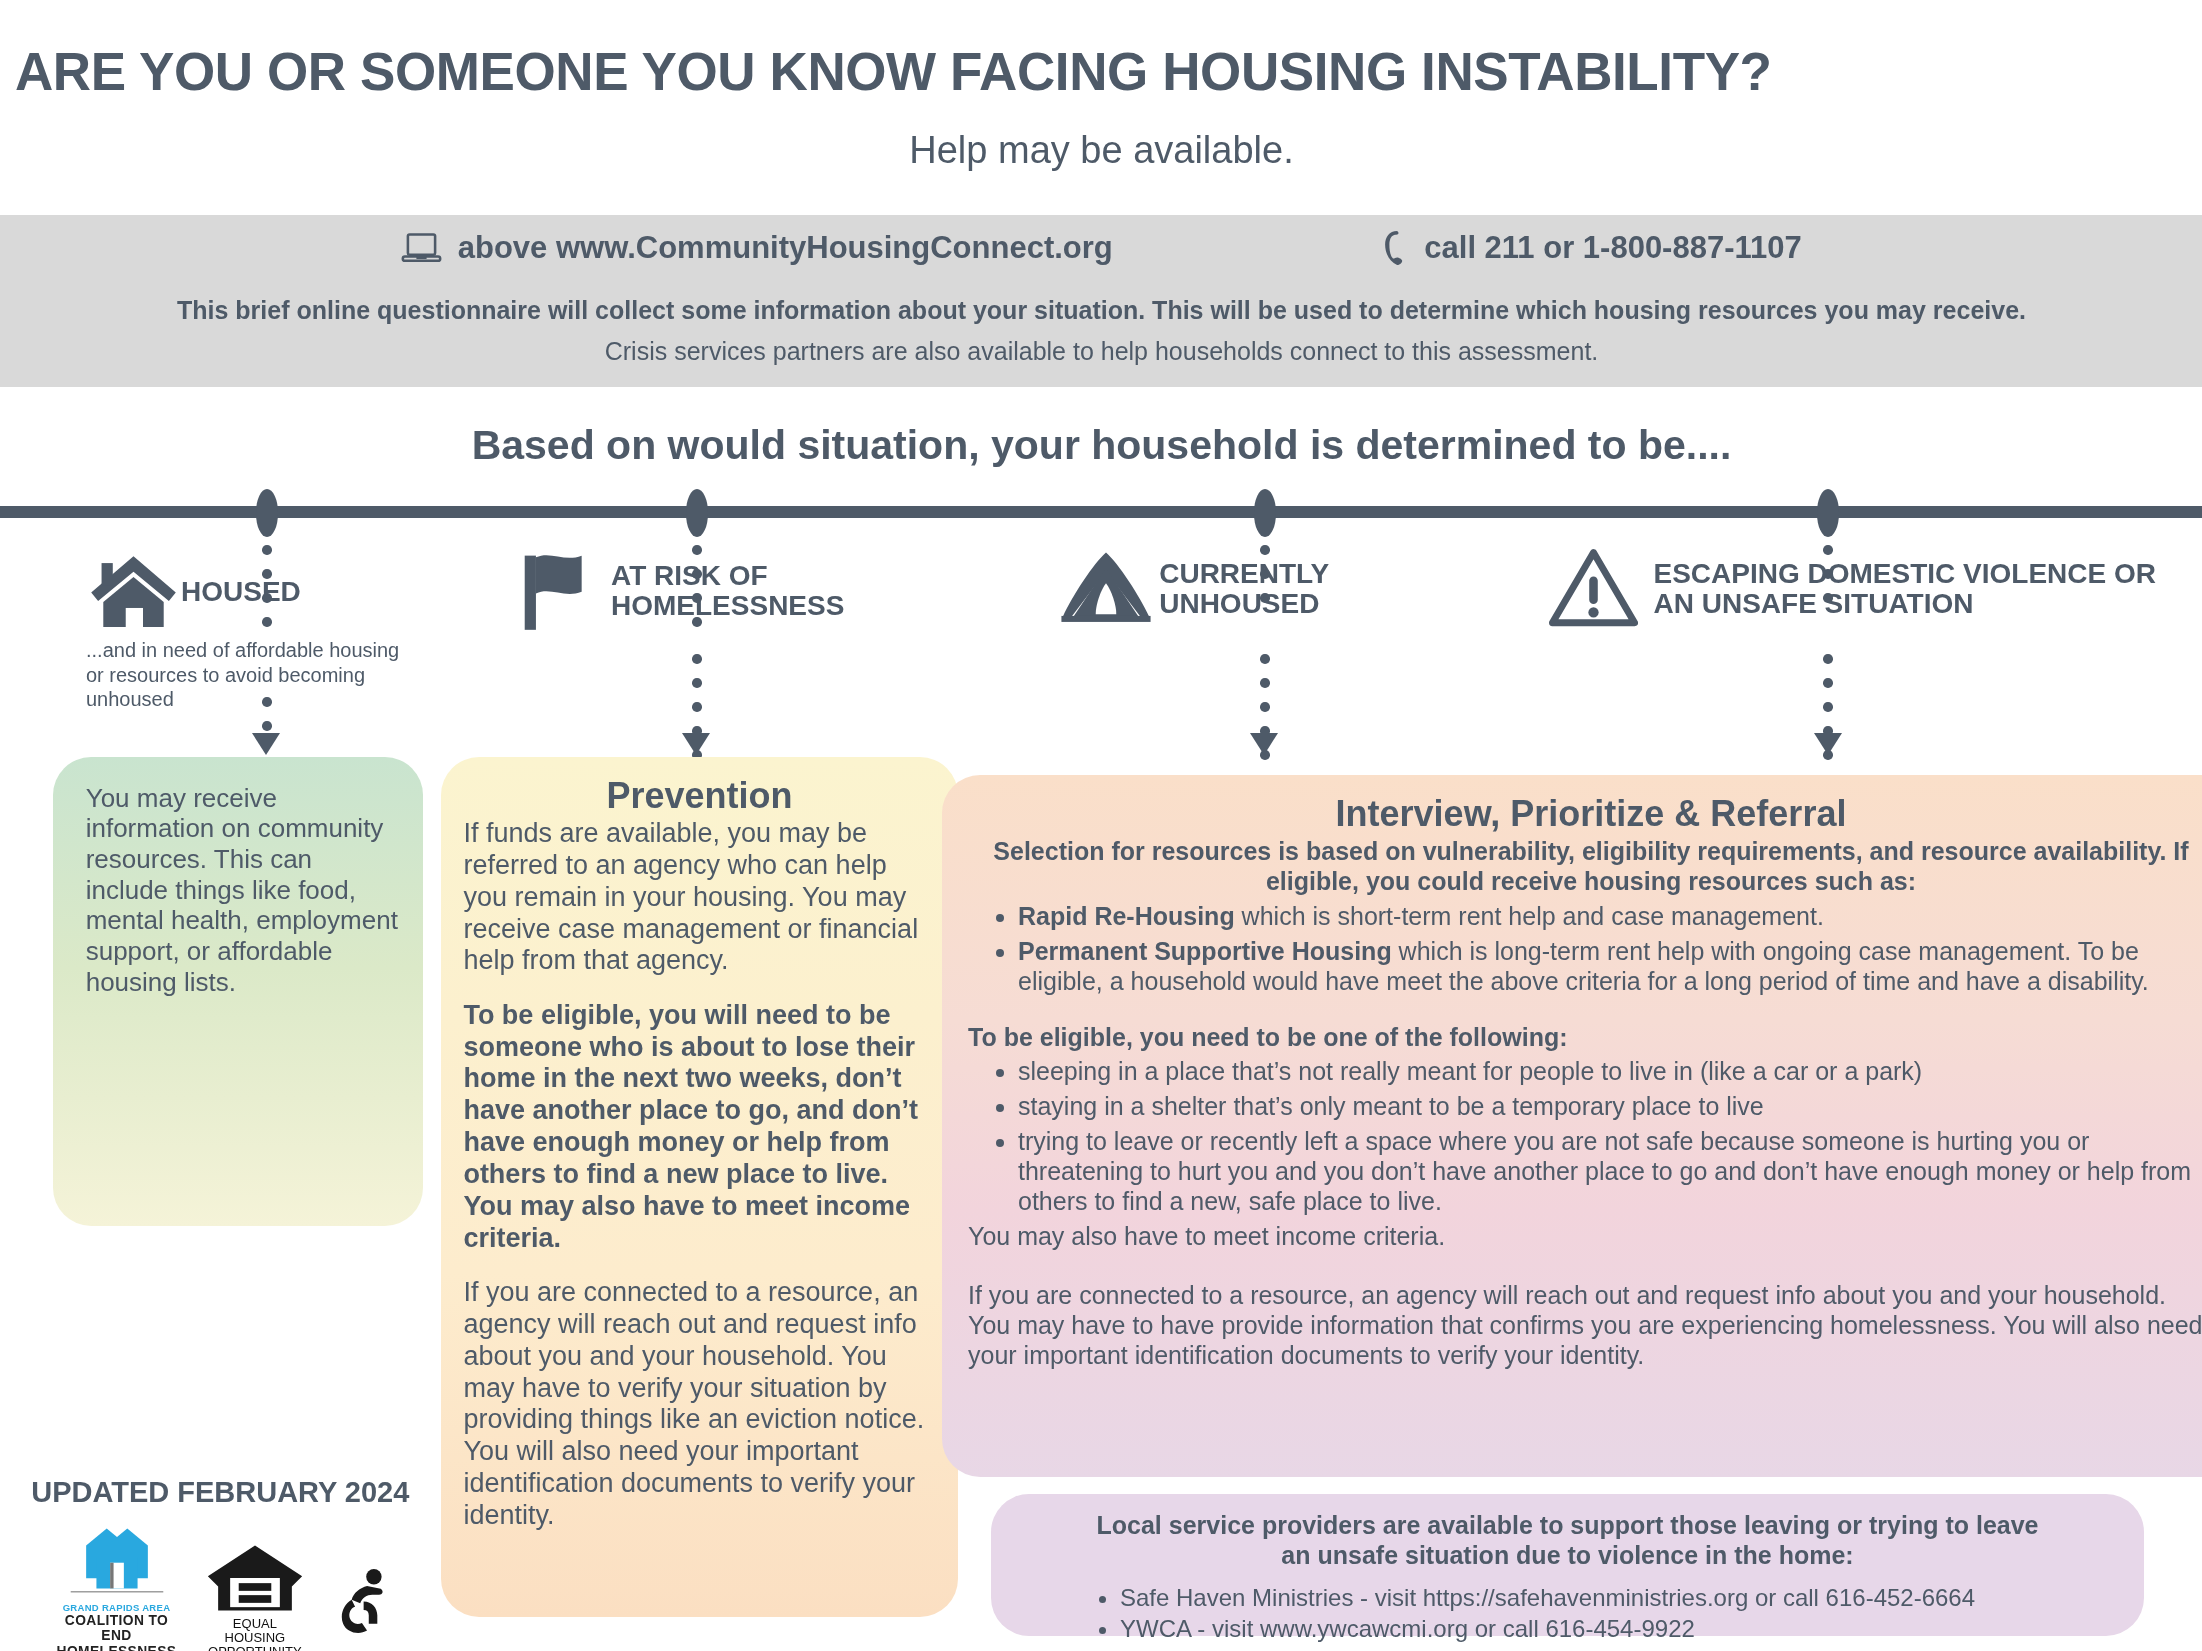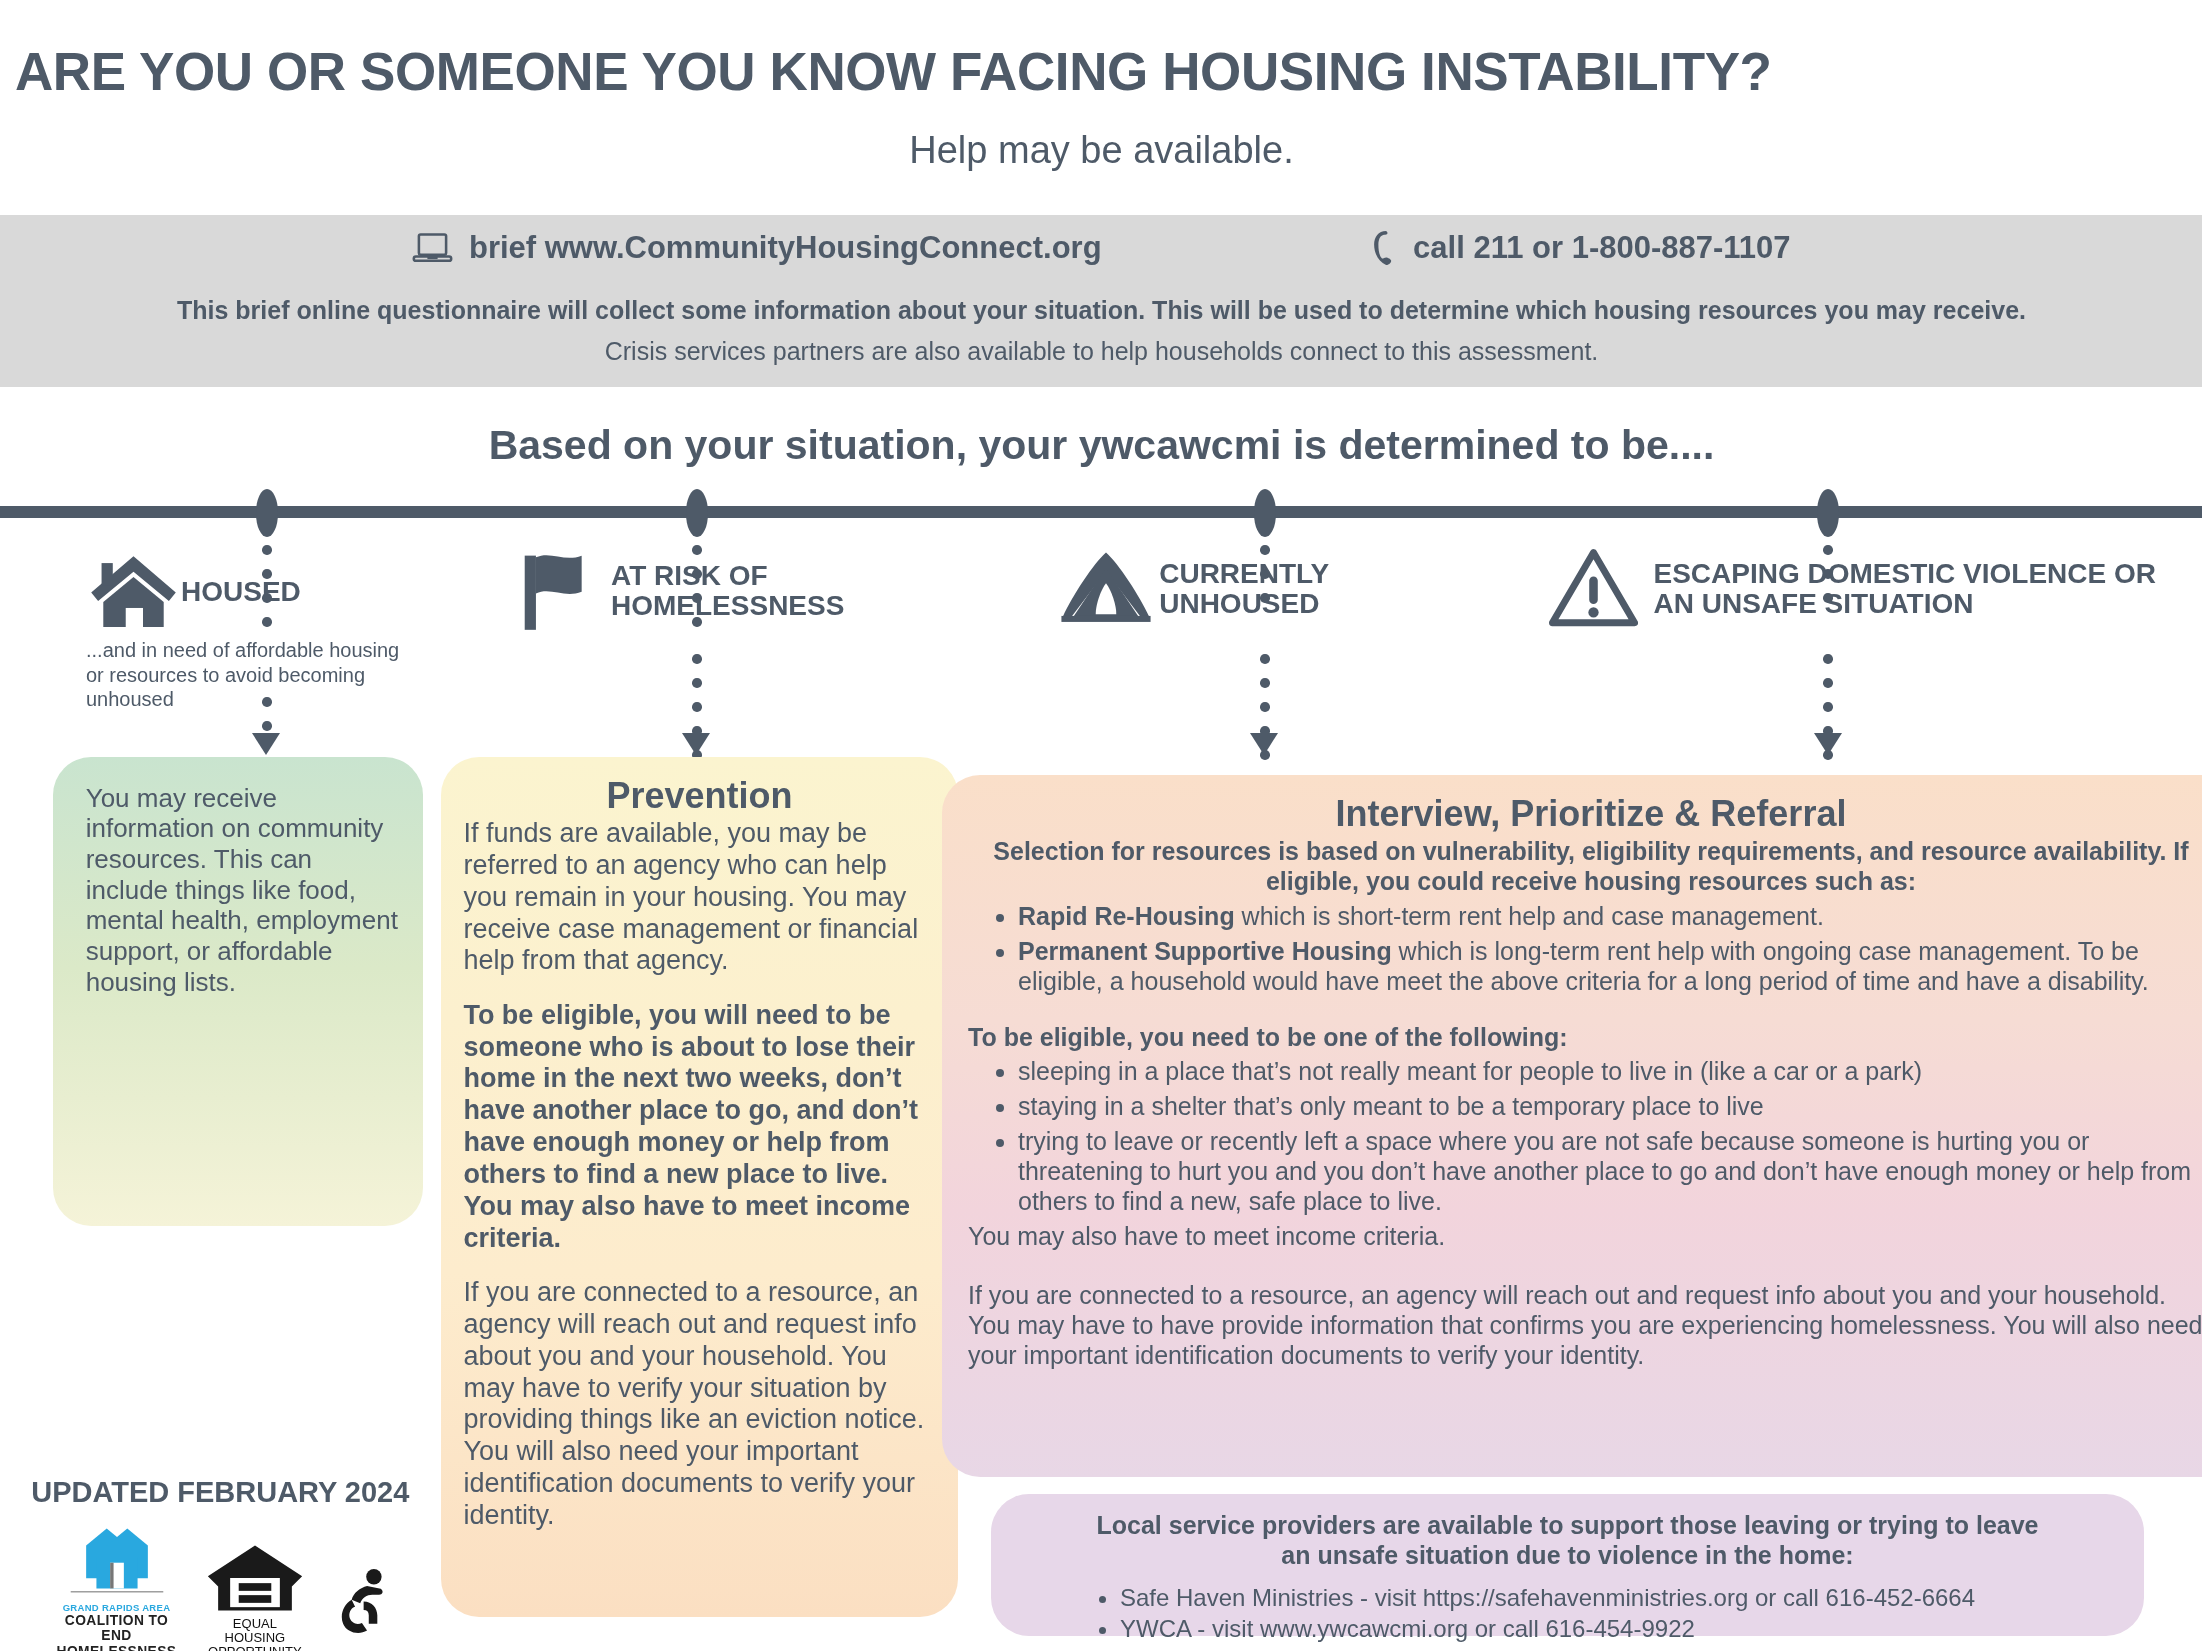--- a/index.html
+++ b/index.html
@@ -144,36 +144,36 @@
     <div class="banner-row">
       <div class="banner-item">
         <span class="ic">
           <svg width="41" height="34" viewBox="0 0 48 40">
             <rect x="8" y="4" width="32" height="24" rx="2" fill="none" stroke="#4e5a68" stroke-width="3"></rect>
             <rect x="12" y="8" width="24" height="16" fill="#d9d9d9"></rect>
             <rect x="2" y="30" width="44" height="5" rx="2.5" fill="none" stroke="#4e5a68" stroke-width="3"></rect>
             <rect x="18" y="30" width="12" height="3" fill="#4e5a68"></rect>
           </svg>
         </span>
-        <span>brief www.CommunityHousingConnect.org</span>
+        <span>above www.CommunityHousingConnect.org</span>
       </div>
       <div class="banner-item">
         <span class="ic">
           <svg width="29" height="38" viewBox="0 0 34 44">
             <path d="M20 2 C11 2 6 9 6 18 C6 28 11 38 20 42 C24 42 26 39 26 37 C26 35 22 33 20 33 C18 33 16 35 15 34 C12 31 11 25 11 18 C11 12 13 8 16 7 C18 6 20 7 21 6 C22 5 22 3 20 2 Z" fill="#4e5a68"></path>
           </svg>
         </span>
         <span>call 211 or 1-800-887-1107</span>
       </div>
     </div>
     <div class="banner-line1">This brief online questionnaire will collect some information about your situation. This will be used to determine which housing resources you may receive.</div>
     <div class="banner-line2">Crisis services partners are also available to help households connect to this assessment.</div>
   </div>
 
-  <div class="section-title">Based on your situation, your ywcawcmi is determined to be....</div>
+  <div class="section-title">Based on would situation, your household is determined to be....</div>
 
   <div class="timeline"></div>
   <div class="tl-dot" style="left:256px"></div>
   <div class="tl-dot" style="left:686px"></div>
   <div class="tl-dot" style="left:1254px"></div>
   <div class="tl-dot" style="left:1817px"></div>
 
   <div class="dots" style="left:262px;top:545px">
     <i></i>
       <i></i>

